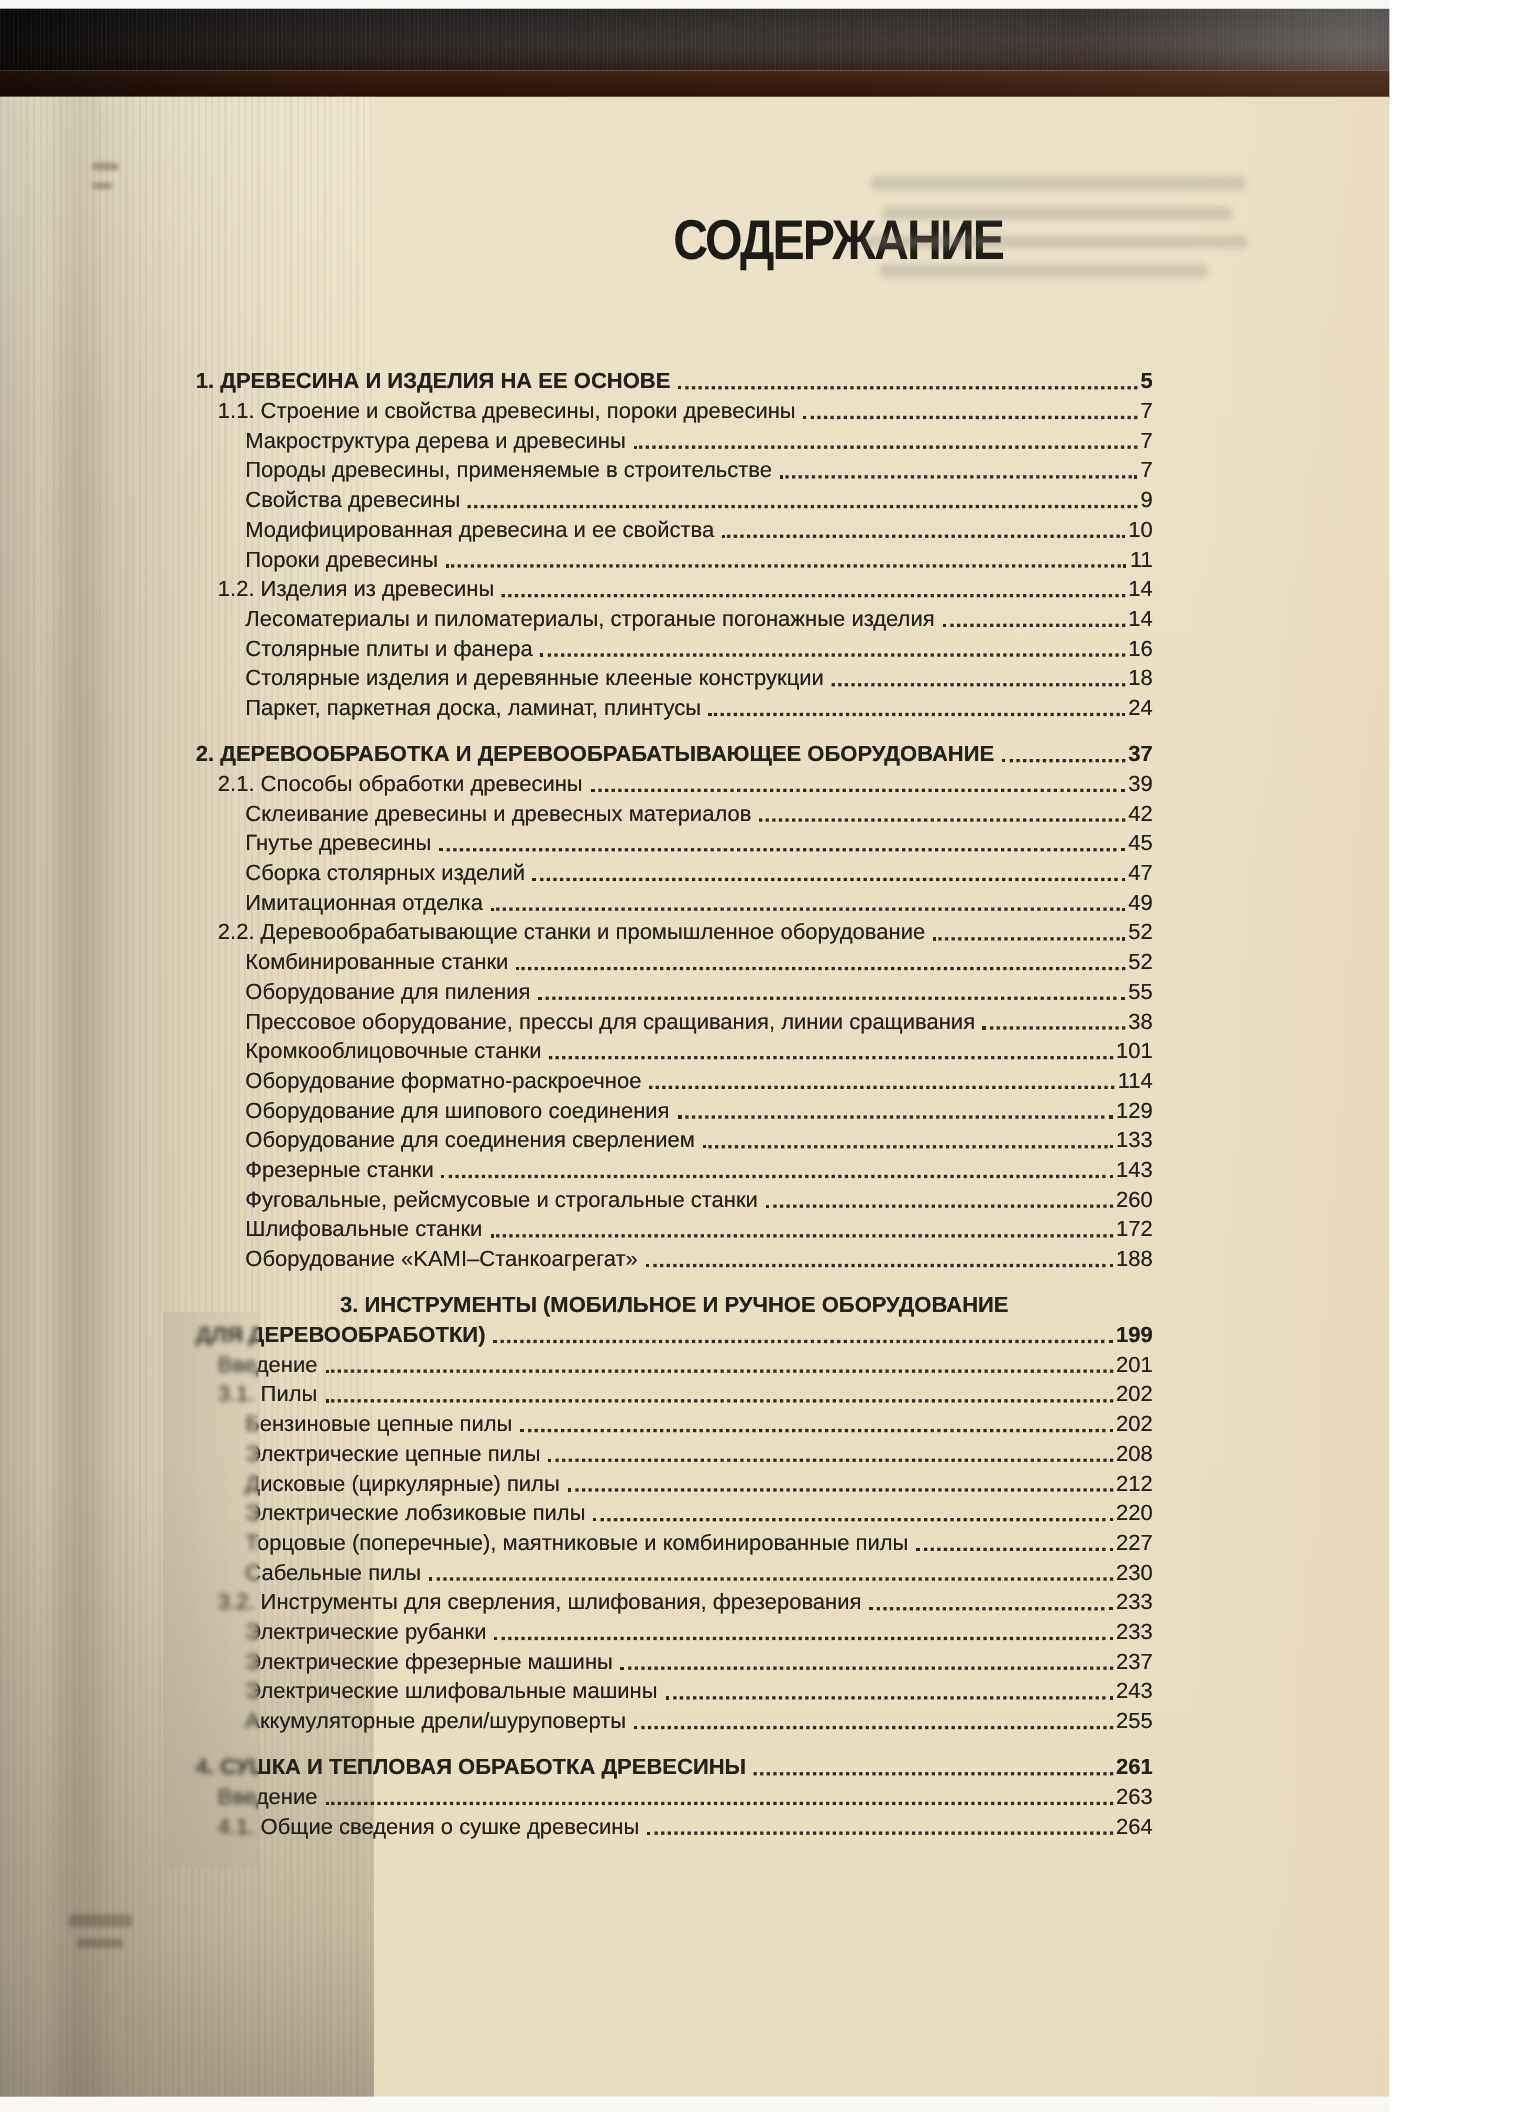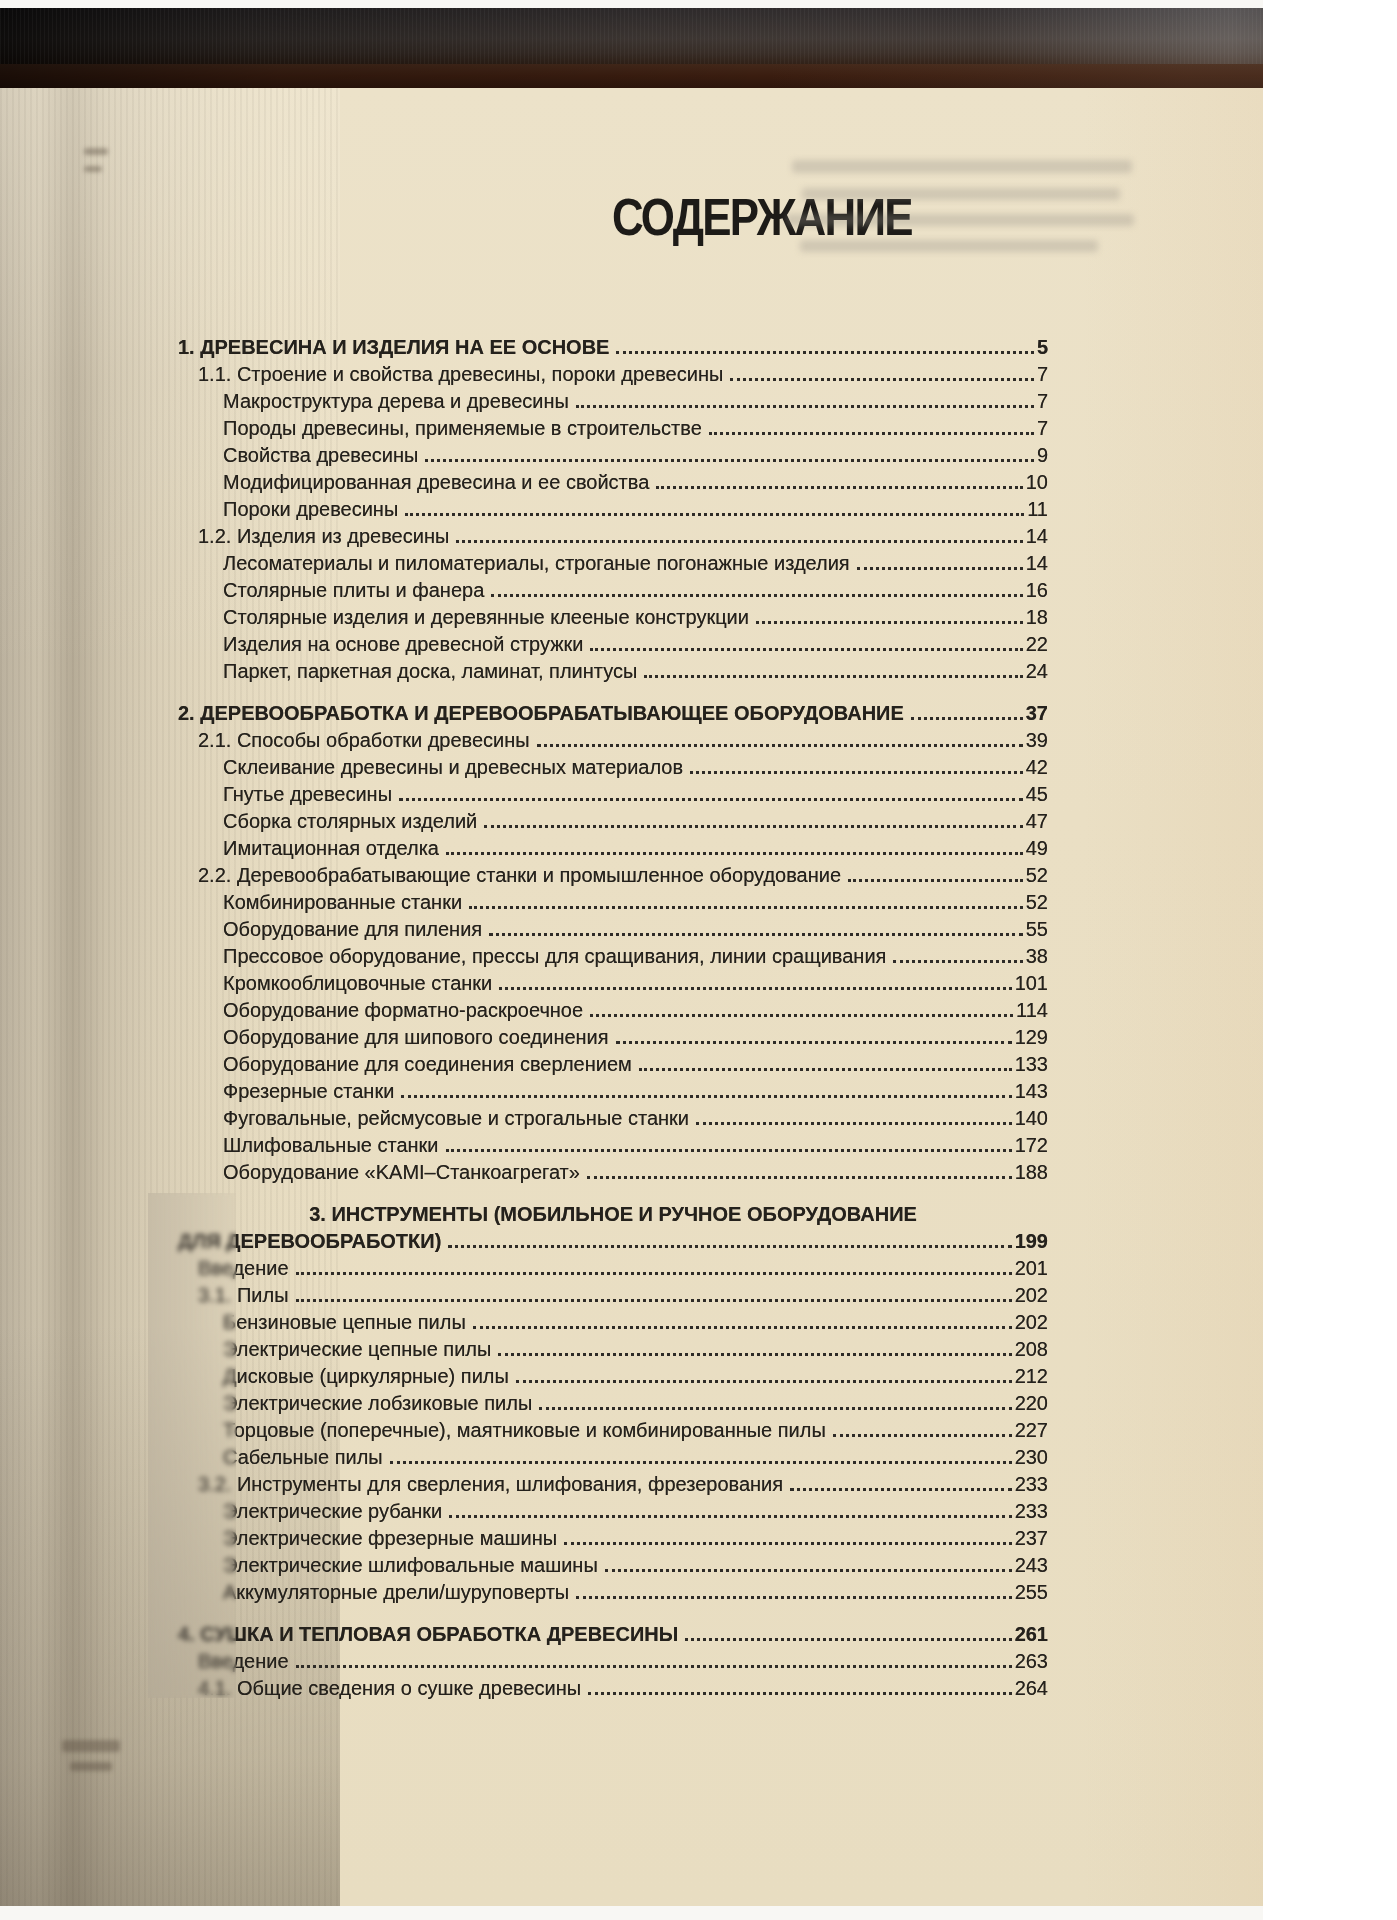--- a/index.html
+++ b/index.html
@@ -140,25 +140,20 @@
             <span class="t">Столярные плиты и фанера</span>
             <span class="dots"></span>
             <span class="pg">16</span>
           </div>
           <div class="row ind2">
             <span class="t">Столярные изделия и деревянные клееные конструкции</span>
             <span class="dots"></span>
             <span class="pg">18</span>
           </div>
           <div class="row ind2">
-            <span class="t">Изделия на основе древесной стружки</span>
-            <span class="dots"></span>
-            <span class="pg">22</span>
-          </div>
-          <div class="row ind2">
             <span class="t">Паркет, паркетная доска, ламинат, плинтусы</span>
             <span class="dots"></span>
             <span class="pg">24</span>
           </div>
         </div>
         <div class="section">
           <div class="row b ind0">
             <span class="t">2. ДЕРЕВООБРАБОТКА И ДЕРЕВООБРАБАТЫВАЮЩЕЕ ОБОРУДОВАНИЕ</span>
             <span class="dots"></span>
             <span class="pg">37</span>
@@ -229,21 +224,21 @@
             <span class="pg">133</span>
           </div>
           <div class="row ind2">
             <span class="t">Фрезерные станки</span>
             <span class="dots"></span>
             <span class="pg">143</span>
           </div>
           <div class="row ind2">
             <span class="t">Фуговальные, рейсмусовые и строгальные станки</span>
             <span class="dots"></span>
-            <span class="pg">140</span>
+            <span class="pg">260</span>
           </div>
           <div class="row ind2">
             <span class="t">Шлифовальные станки</span>
             <span class="dots"></span>
             <span class="pg">172</span>
           </div>
           <div class="row ind2">
             <span class="t">Оборудование «KAMI–Станкоагрегат»</span>
             <span class="dots"></span>
             <span class="pg">188</span>

